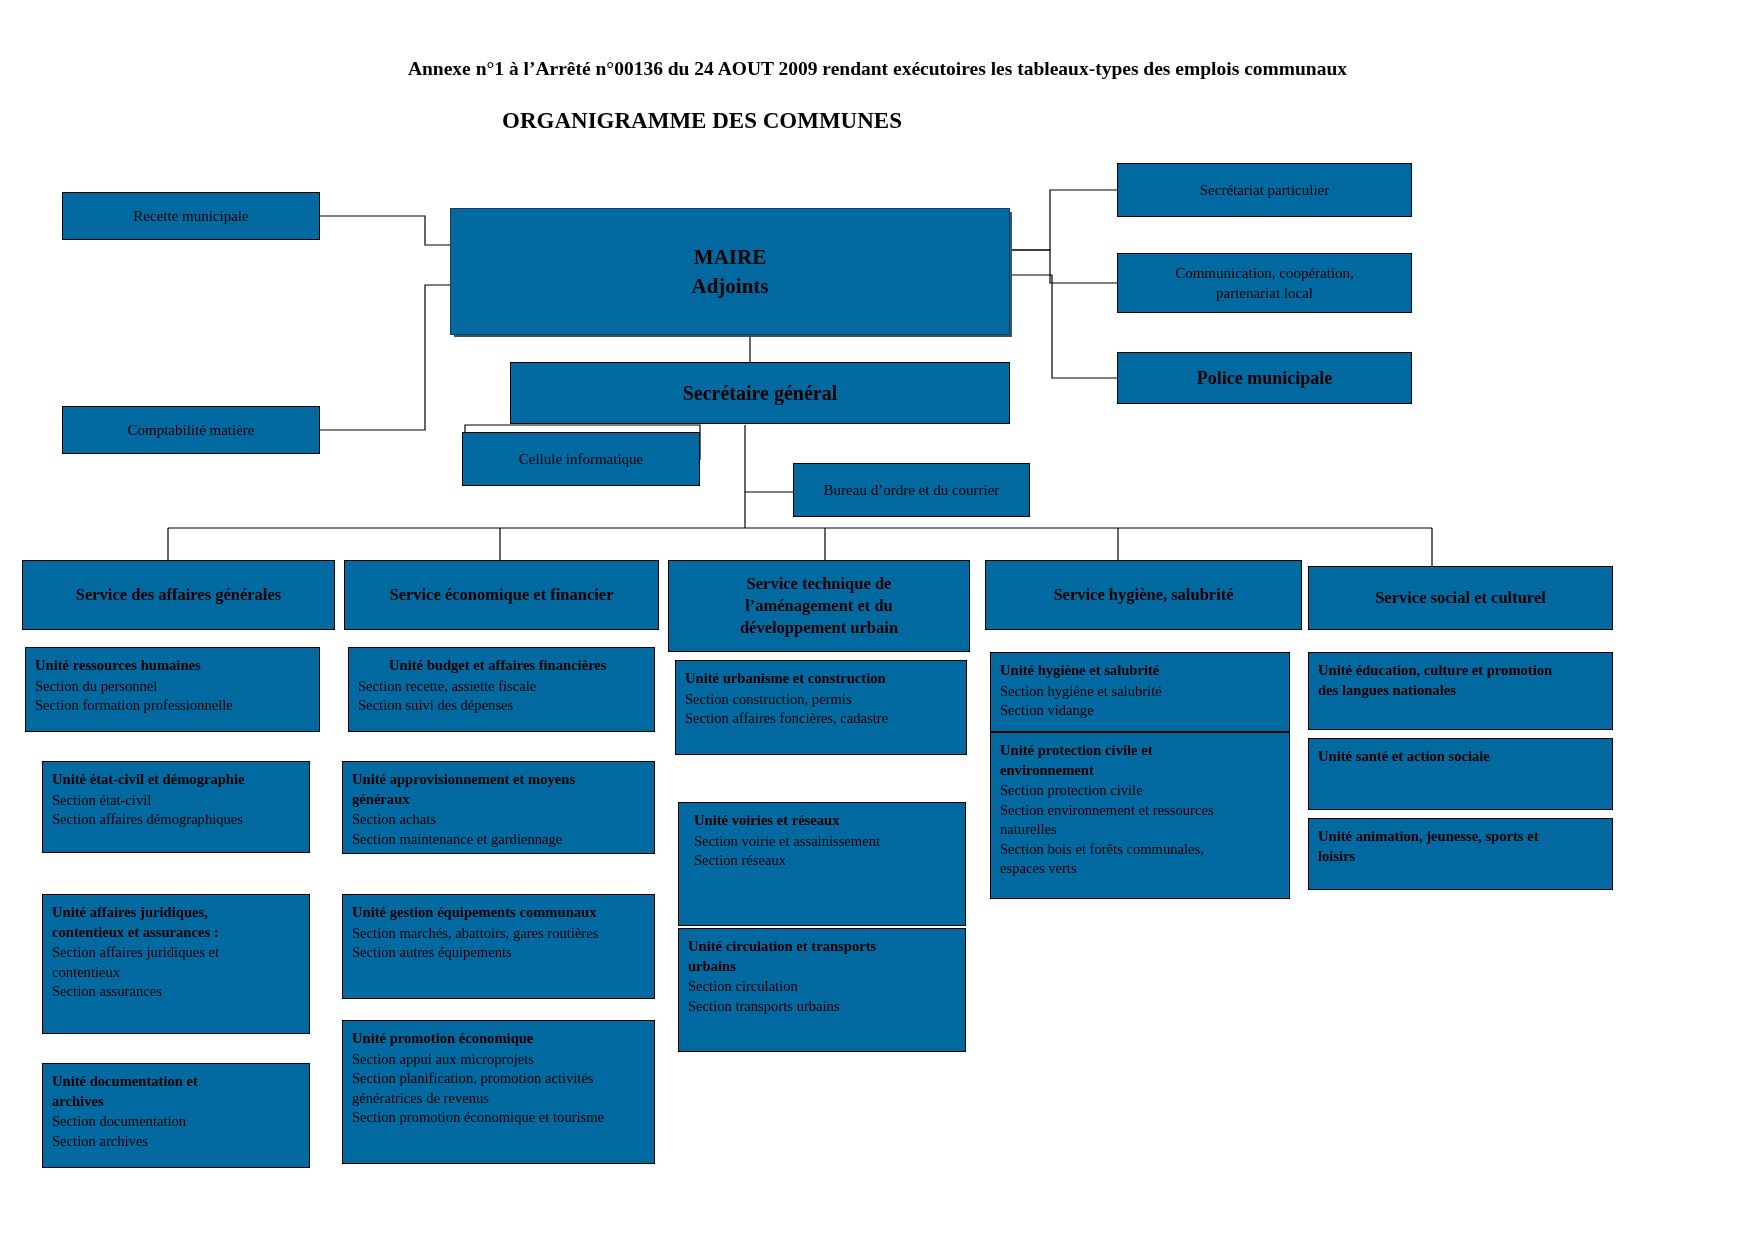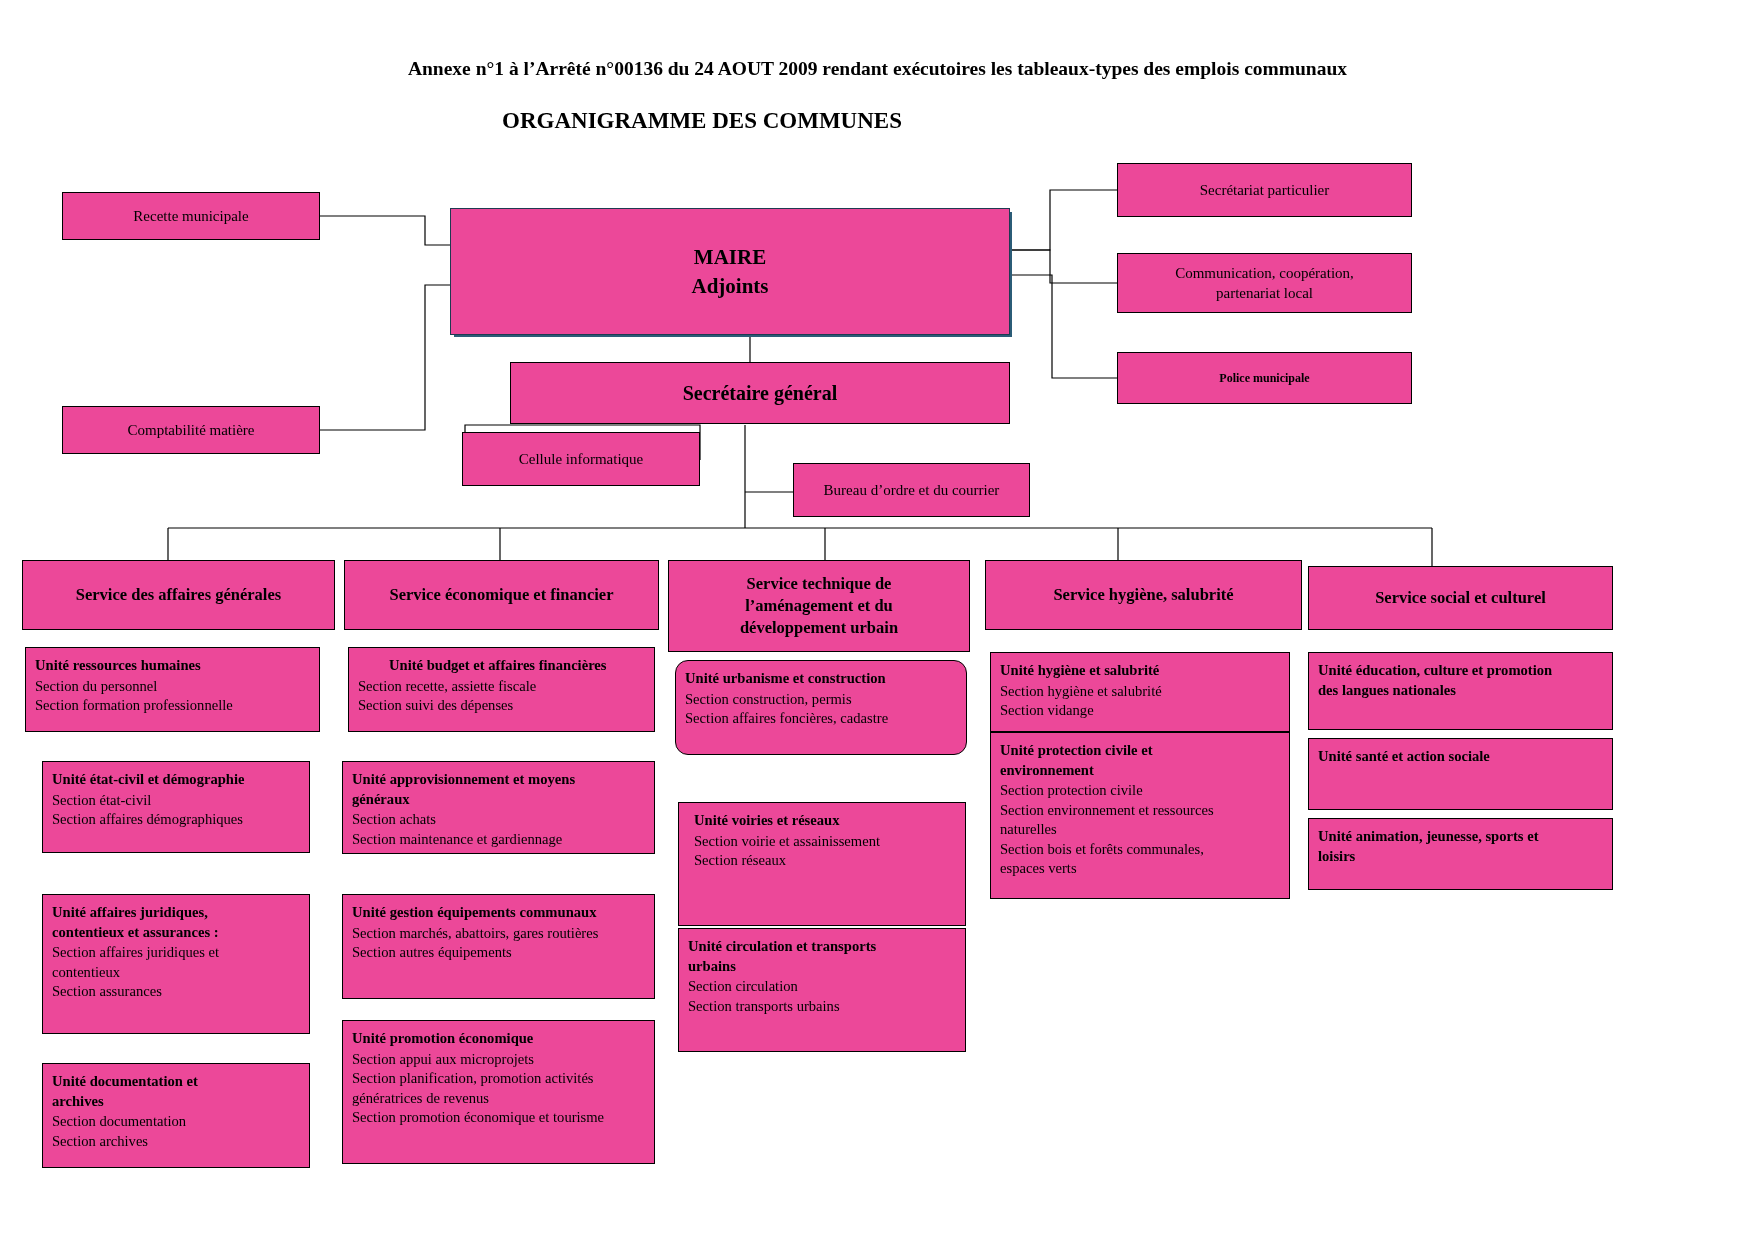--- a/index.html
+++ b/index.html
@@ -32,21 +32,21 @@
     top: 108px;
     width: 1404px;
     text-align: center;
     font-weight: bold;
     font-size: 23px;
   }
   .box {
     position: absolute;
     border: 1px solid #000000;
     box-sizing: border-box;
-    background: #ec4899;
+    background: #0369a1;
   }
   .ctr {
     display: flex;
     align-items: center;
     justify-content: center;
     text-align: center;
   }
   .maire {
     font-weight: bold;
     font-size: 21px;
@@ -148,21 +148,21 @@
 
   <div class="box ctr plain" style="left:1117px; top:163px; width:295px; height:54px;">
     <span>Secrétariat particulier</span>
   </div>
 
   <div class="box ctr plain" style="left:1117px; top:253px; width:295px; height:60px; white-space:pre-line; line-height:1.35;">
     <span>Communication, coopération,
 partenariat local</span>
   </div>
 
-  <div class="box ctr" style="left:1117px; top:352px; width:295px; height:52px; font-weight:bold; font-size:12px;">
+  <div class="box ctr" style="left:1117px; top:352px; width:295px; height:52px; font-weight:bold; font-size:18px;">
     <span>Police municipale</span>
   </div>
 
   <div class="box ctr mid-label" style="left:510px; top:362px; width:500px; height:62px;">
     <span>Secrétaire général</span>
   </div>
 
   <div class="box ctr plain" style="left:462px; top:432px; width:238px; height:54px;">
     <span>Cellule informatique</span>
   </div>
@@ -223,21 +223,21 @@
 Section planification, promotion activités
 génératrices de revenus
 Section promotion économique et tourisme</span>
   </div>
 
   <div class="box ctr svc" style="left:668px; top:560px; width:302px; height:92px;">
     <span style="white-space:pre-line;">Service technique de
 l’aménagement et du
 développement urbain</span>
   </div>
-  <div class="box unit" style="left:675px; top:660px; width:292px; height:95px;border-radius:13px;">
+  <div class="box unit" style="left:675px; top:660px; width:292px; height:95px;">
     <span class="t" style="white-space:pre-line;">Unité urbanisme et construction</span>
     <span class="s">Section construction, permis
 Section affaires foncières, cadastre</span>
   </div>
   <div class="box unit" style="left:678px; top:802px; width:288px; height:124px;">
     <span class="t" style="white-space:pre-line; padding-left:6px;">Unité voiries et réseaux</span>
     <span class="s" style="padding-left:6px;">Section voirie et assainissement
 Section réseaux</span>
   </div>
   <div class="box unit" style="left:678px; top:928px; width:288px; height:124px;">

